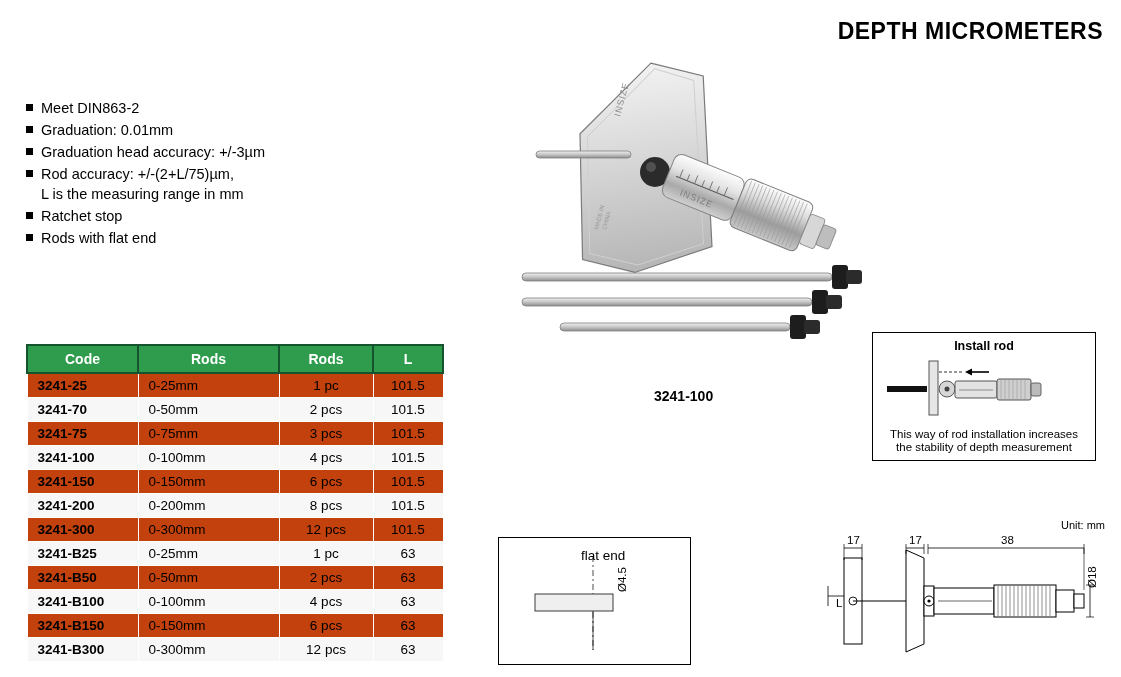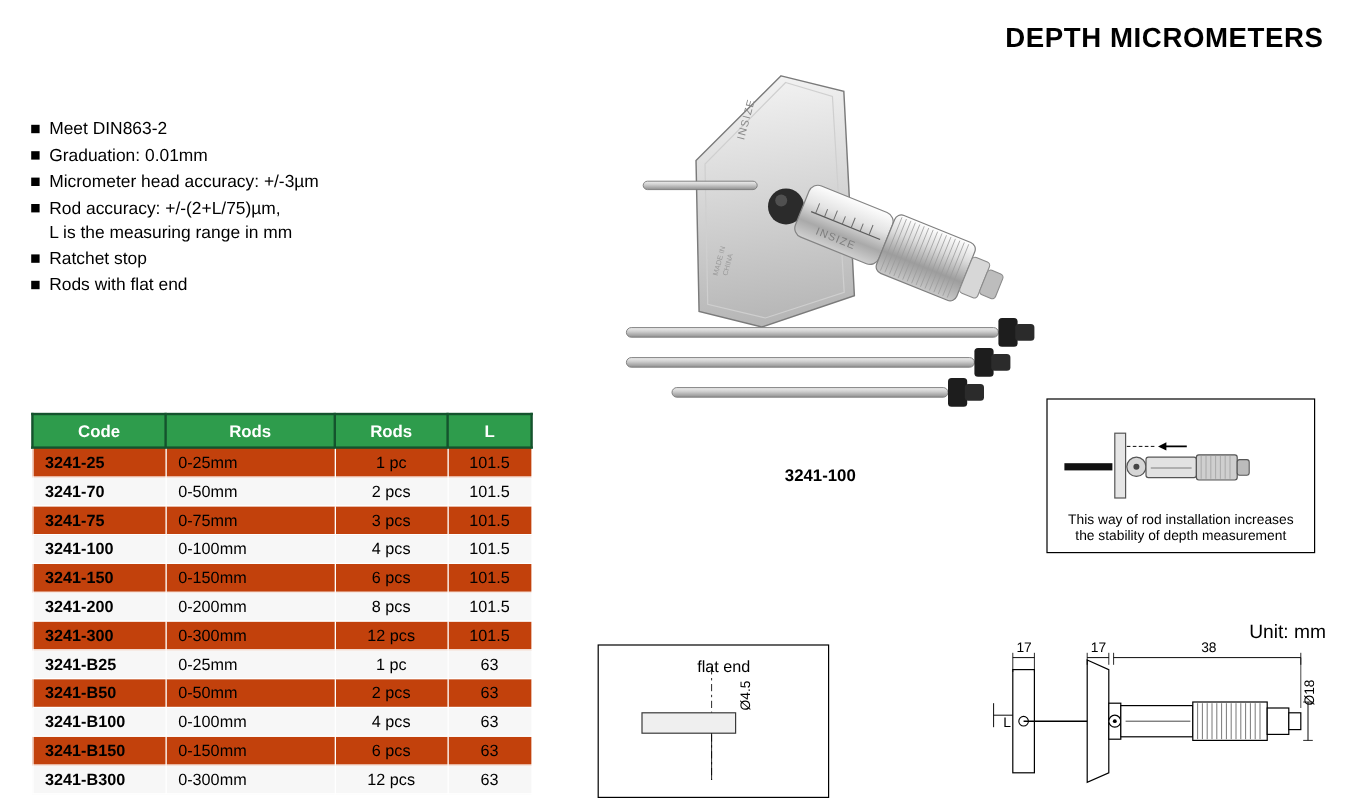--- a/index.html
+++ b/index.html
@@ -181,21 +181,21 @@
     transform: rotate(-90deg);
     transform-origin: left top;
     white-space: nowrap;
   }
 
   
   .unit-label {
     position: absolute;
     right: 16px;
     top: 519px;
-    font-size: 16px;
+    font-size: 11px;
   }
   .dim-area {
     position: absolute;
     left: 820px;
     top: 530px;
     width: 290px;
     height: 140px;
   }
   .dim-num {
     position: absolute;
@@ -228,21 +228,21 @@
     <div class="feature">
       <span class="bullet"></span>
       <span class="ftext">Meet DIN863-2</span>
     </div>
     <div class="feature">
       <span class="bullet"></span>
       <span class="ftext">Graduation: 0.01mm</span>
     </div>
     <div class="feature">
       <span class="bullet"></span>
-      <span class="ftext">Micrometer head accuracy: +/-3µm</span>
+      <span class="ftext">Graduation head accuracy: +/-3µm</span>
     </div>
     <div class="feature">
       <span class="bullet"></span>
       <span class="ftext">Rod accuracy: +/-(2+L/75)µm,
 L is the measuring range in mm</span>
     </div>
     <div class="feature">
       <span class="bullet"></span>
       <span class="ftext">Ratchet stop</span>
     </div>
@@ -427,20 +427,21 @@
       <g>
         <rect x="60" y="268" width="230" height="8" rx="4" fill="url(#rodGrad)" stroke="#7d7d7d" stroke-width="0.8"></rect>
         <rect x="290" y="260" width="16" height="24" rx="3" fill="#1d1d1d"></rect>
         <rect x="304" y="265" width="16" height="14" rx="3" fill="#2b2b2b"></rect>
       </g>
     </svg>
   </div>
   <div class="product-caption">3241-100</div>
 
   <div class="install-box">
+    <div class="install-title">Install rod</div>
     <svg class="install-graphic" viewBox="0 0 222 62">
 
       <rect x="56" y="2" width="9" height="54" fill="#e6e6e6" stroke="#555" stroke-width="1"></rect>
 
       <circle cx="74" cy="30" r="8" fill="#d6d6d6" stroke="#555" stroke-width="1"></circle>
       <circle cx="74" cy="30" r="2.5" fill="#444"></circle>
 
       <rect x="14" y="27" width="40" height="6" fill="#111"></rect>
 
       <rect x="82" y="22" width="42" height="17" rx="2" fill="#e2e2e2" stroke="#555" stroke-width="1"></rect>

